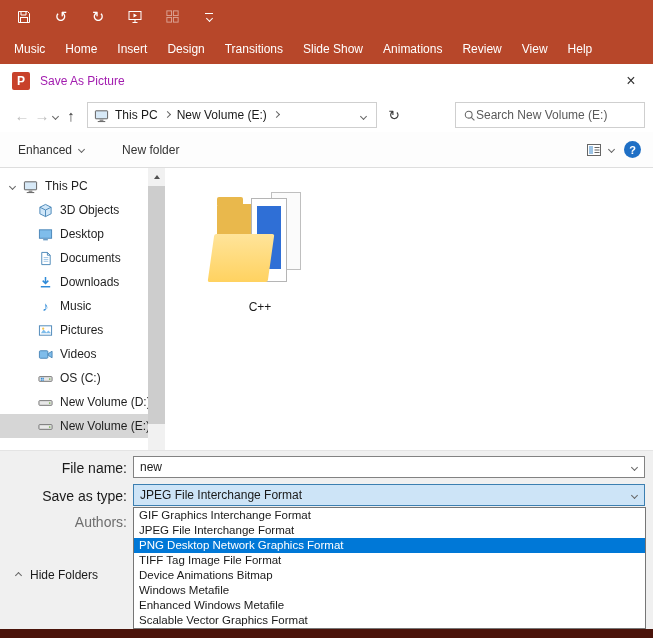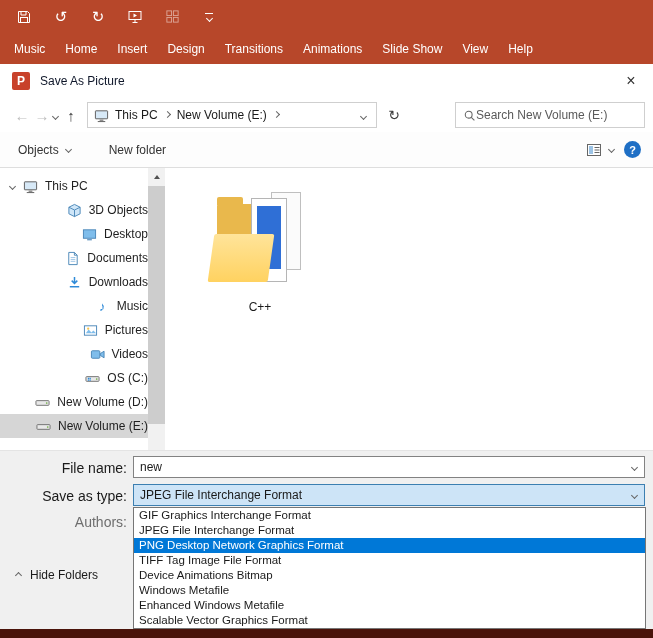--- a/index.html
+++ b/index.html
@@ -13,21 +13,21 @@
   .qicon.dim { opacity:.5; }
   .qat-more { display:flex; flex-direction:column; align-items:center; gap:2px; }
   .qat-more .bar { width:8px; height:1px; background:#fff; }
   .tabs { position:absolute; top:33px; left:0; right:0; height:31px; display:flex; align-items:center; padding-left:4px; }
   .tab { padding:0 10px; height:31px; display:flex; align-items:center; color:#fff; font-size:12px; white-space:nowrap; }
 
   
   .dialog { position:absolute; top:64px; left:0; width:653px; height:565px; background:#fff; }
   .titlebar { position:absolute; top:0; left:0; right:0; height:33px; display:flex; align-items:center; padding-left:12px; }
   .app-icon { width:18px; height:18px; background:#C8412B; color:#fff; font-weight:bold; font-size:12px; display:flex; align-items:center; justify-content:center; border-radius:2px; }
-  .dlg-title { margin-left:10px; font-size:12px; color:#0f172a; }
+  .dlg-title { margin-left:10px; font-size:12px; color:#a21caf; }
   .close-btn { margin-left:auto; width:44px; height:33px; display:flex; align-items:center; justify-content:center; font-size:16px; color:#333; }
 
   .navbar { position:absolute; top:33px; left:0; right:0; height:36px; display:flex; align-items:center; padding-left:12px; }
   .nav-arrow { font-size:15px; width:20px; text-align:center; }
   .disabled { color:#BDBDBD; }
   .enabled { color:#3B3B3B; }
   .chev { display:inline-block; width:6px; height:6px; border-right:1.4px solid #666; border-bottom:1.4px solid #666; }
   .chev.down { transform:rotate(45deg); }
   .chev.right { transform:rotate(-45deg); }
   .chev.up { transform:rotate(225deg); }
@@ -44,21 +44,21 @@
   .cmdbar { position:absolute; top:68px; left:0; right:0; height:36px; display:flex; align-items:center; padding:0 12px 0 18px; border-bottom:1px solid #DEDEDE; background:#FDFDFD; }
   .cmd { display:flex; align-items:center; gap:7px; font-size:12px; color:#333; }
   .cmd + .cmd { margin-left:38px; }
   .right-tools { margin-left:auto; display:flex; align-items:center; gap:10px; }
   .help-btn { width:17px; height:17px; border-radius:50%; background:#1F6FC5; color:#fff; font-size:11px; font-weight:bold; display:flex; align-items:center; justify-content:center; }
 
   .content { position:absolute; top:104px; left:0; right:0; height:282px; background:#fff; }
   .sidebar { position:absolute; top:0; left:0; width:148px; height:282px; overflow:hidden; }
   .srow { height:24px; display:flex; align-items:center; gap:7px; font-size:12px; color:#1f1f1f; white-space:nowrap; }
   .srow.lvl0 { padding-left:10px; }
-  .srow.lvl1 { padding-left:38px;justify-content:flex-end; }
+  .srow.lvl1 { padding-left:38px; }
   .srow.selected { background:#D6D6D6; }
   .sidebar-pad { height:6px; }
   .si { width:15px; height:15px; flex:none; }
   .note-glyph { width:15px; text-align:center; color:#2E8AD8; font-size:13px; flex:none; }
 
   .vscroll { position:absolute; top:0; left:148px; width:17px; height:282px; background:#F1F1F1; }
   .scroll-arrow { position:absolute; left:0; width:17px; height:17px; display:flex; align-items:center; justify-content:center; }
   .scroll-arrow.top { top:0; } .scroll-arrow.bottom { bottom:0; }
   .tri-up { width:0; height:0; border-left:3.5px solid transparent; border-right:3.5px solid transparent; border-bottom:4.5px solid #505050; }
   .thumb { position:absolute; left:0; top:18px; width:17px; height:238px; background:#CDCDCD; }
@@ -124,22 +124,23 @@
         <span class="bar"></span>
         <span class="chev down tiny" style="border-color:#fff"></span>
       </span>
     </div>
     <div class="tabs">
       <span class="tab">Music</span>
       <span class="tab">Home</span>
       <span class="tab">Insert</span>
       <span class="tab">Design</span>
       <span class="tab">Transitions</span>
+      <span class="tab">Slide Show</span>
       <span class="tab">Animations</span>
-      <span class="tab">Slide Show</span>
+      <span class="tab">Review</span>
       <span class="tab">View</span>
       <span class="tab">Help</span>
     </div>
   </div>
 
   <div class="dialog">
 
     <div class="titlebar">
       <span class="app-icon">P</span>
       <span class="dlg-title">Save As Picture</span>
@@ -168,21 +169,21 @@
         <svg width="13" height="13" viewBox="0 0 16 16">
             <circle cx="7" cy="7" r="4.2" fill="none" stroke="#666" stroke-width="1.3"></circle>
             <path d="M10.2 10.2L14 14" stroke="#666" stroke-width="1.3"></path>
           </svg>
         <input type="text" placeholder="Search New Volume (E:)" style="">
       </div>
     </div>
 
     <div class="cmdbar">
       <span class="cmd">
-        <span>Objects</span>
+        <span>Enhanced</span>
         <span class="chev down tiny"></span>
       </span>
       <span class="cmd">
         <span>New folder</span>
       </span>
       <span class="right-tools">
         <span class="cmd">
           <svg width="16" height="16" viewBox="0 0 16 16">
               <rect x="1.5" y="2.5" width="13" height="11" fill="#FFF" stroke="#666"></rect>
               <rect x="3" y="4" width="4" height="8" fill="#9CC3E5"></rect>

